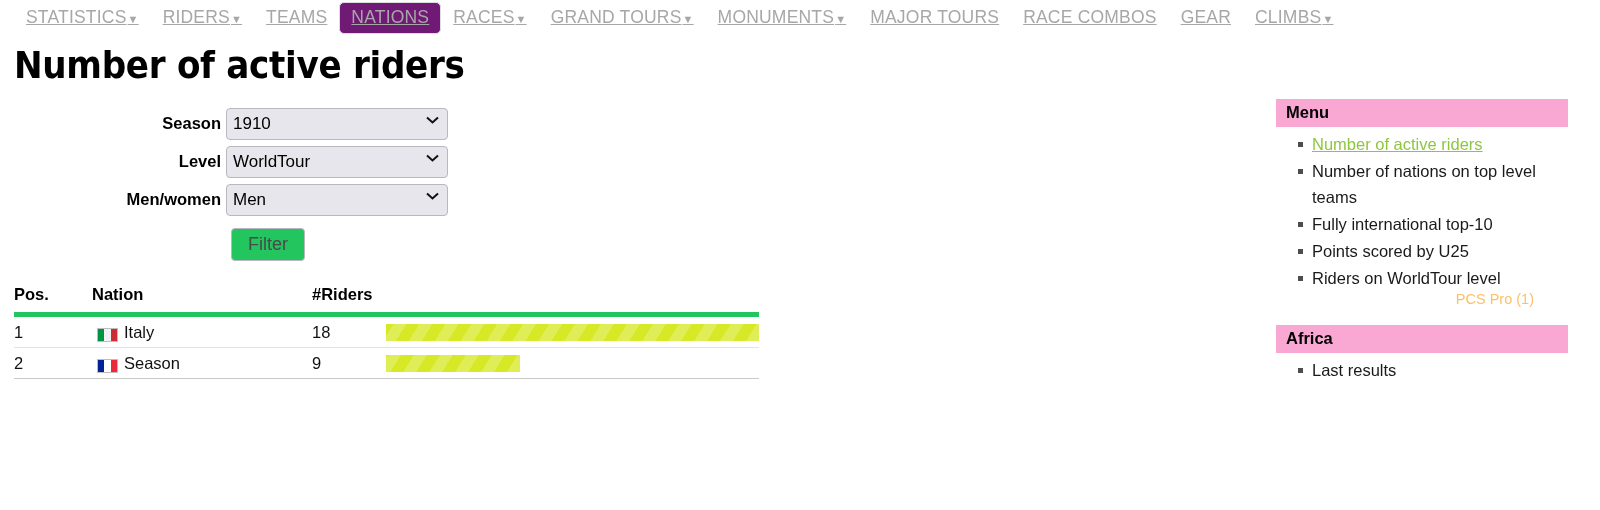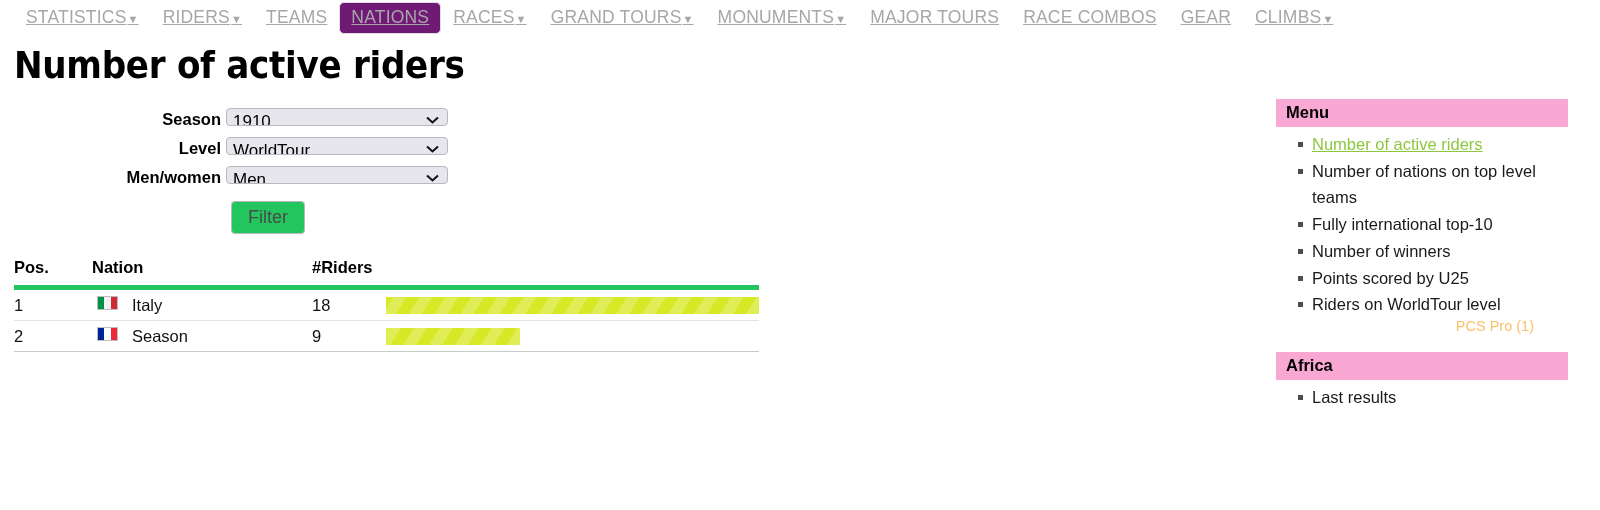--- a/index.html
+++ b/index.html
@@ -88,21 +88,21 @@
     color: #000;
   }
   .fsel {
     position: relative;
     width: 222px;
   }
   select.sel {
     -webkit-appearance: none;
     appearance: none;
     width: 222px;
-    height: 18px;
+    height: 32px;
     font-size: 17px;
     font-family: "Liberation Sans", sans-serif;
     color: #000;
     background: #e7e6ec;
     border: 1px solid #b9b8c0;
     border-radius: 4px;
     padding: 0 26px 0 6px;
     line-height: 26px;
   }
   .fsel .arrow {
@@ -150,21 +150,21 @@
     padding: 6px 0 5px 0;
     border-bottom: 1px solid #e3e3e3;
     vertical-align: middle;
   }
   table.rank tr:last-child td { border-bottom: 1px solid #c9c9c9; }
   col.c-pos { width: 78px; }
   col.c-nat { width: 220px; }
   col.c-num { width: 68px; }
   col.c-bar { width: 379px; }
 
-  .nation-cell { display: flex; align-items: flex-start; gap: 14px; padding-left: 5px; }
+  .nation-cell { display: flex; align-items: flex-end; gap: 6px; padding-left: 5px; }
   .flag {
     width: 21px; height: 14px;
     display: inline-block;
     border: 1px solid #bdbdbd;
     position: relative;
     overflow: hidden;
     flex: 0 0 21px;
   }
   .flag span { position: absolute; top: 0; bottom: 0; width: 33.34%; }
   .flag span.s1 { left: 0; }
@@ -378,21 +378,20 @@
       </table>
     </div>
 
     <div class="side">
         <div class="panel">
           <div class="panel-head">Menu</div>
           <ul class="panel-list">
             <li><a class="active-link">Number of active riders</a></li>
             <li><a style="color: rgb(26, 26, 26); text-decoration: none;">Number of nations on top level teams</a></li>
             <li><a style="color: rgb(26, 26, 26); text-decoration: none;">Fully international top-10</a></li>
-            <li><a style="color: rgb(26, 26, 26); text-decoration: none;">Number of winners</a></li>
             <li><a style="color: rgb(26, 26, 26); text-decoration: none;">Points scored by U25</a></li>
             <li><a style="color: rgb(26, 26, 26); text-decoration: none;">Riders on WorldTour level</a></li>
           </ul>
           <div class="pcs-pro">PCS Pro (1)</div>
         </div>
         <div class="panel">
           <div class="panel-head">Africa</div>
           <ul class="panel-list">
             <li><a style="color: rgb(26, 26, 26); text-decoration: none;">Last results</a></li>
           </ul>

